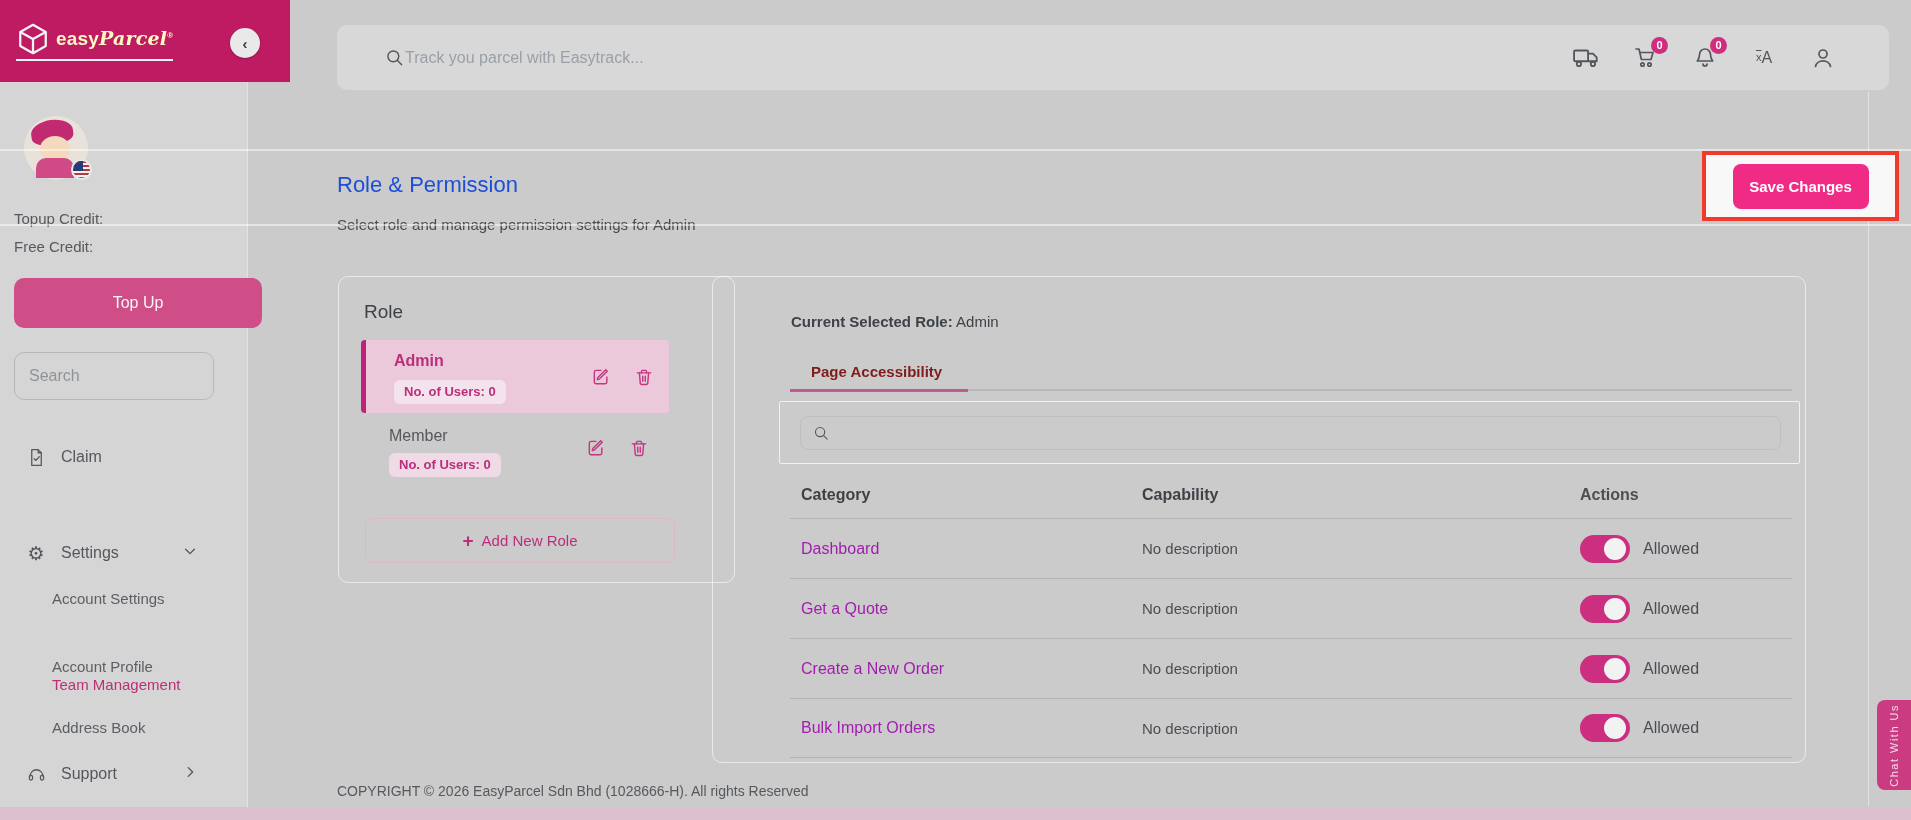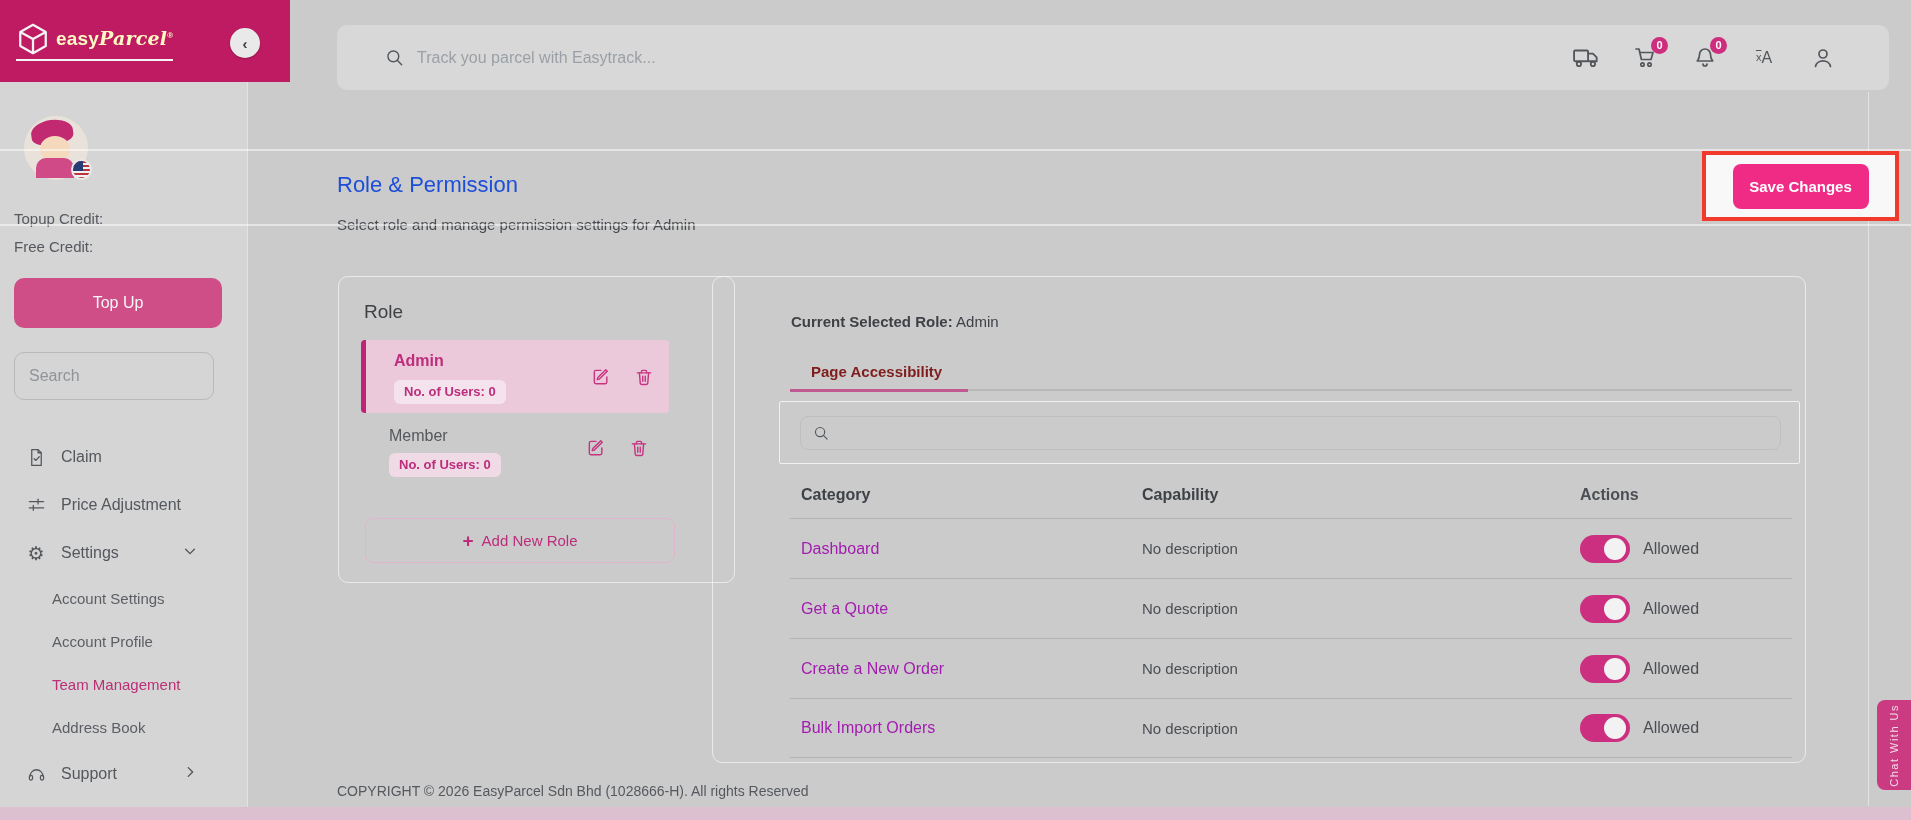--- a/index.html
+++ b/index.html
@@ -25,41 +25,41 @@
     background:#e9e2da; overflow:visible; }
   .avatar-hat { position:absolute; left:7px; top:4px; width:42px; height:24px; background:#c12a70;
     border-radius:60% 60% 40% 40%; transform:rotate(-8deg); }
   .avatar-face { position:absolute; left:16px; top:20px; width:30px; height:26px; background:#f5d9bc; border-radius:50%; }
   .avatar-body { position:absolute; left:12px; top:42px; width:38px; height:20px; background:#cf4a86; border-radius:10px 10px 0 0; }
   .avatar-flag { position:absolute; right:-4px; bottom:0; width:21px; height:21px; border-radius:50%;
     border:2px solid #e9e9e9; background:repeating-linear-gradient(#b8373f 0 2px, #f2f2f2 2px 4px); overflow:hidden; }
   .avatar-flag::before { content:""; position:absolute; left:0; top:0; width:10px; height:10px; background:#273c74; }
 
   .credit-label { position:absolute; left:14px; font-size:15px; color:#55595e; }
-  .topup-btn { position:absolute; left:14px; top:278px; width:208px; height:50px; background:#d04e88;
+  .topup-btn { position:absolute; left:14px; top:278px; width:248px; height:50px; background:#d04e88;
     border:none; border-radius:10px; color:#f6f6f6; font-size:16px; font-family:inherit; cursor:pointer; }
   .side-search { position:absolute; left:14px; top:352px; width:200px; height:48px; border:1px solid #b9b9b9;
     border-radius:10px; display:flex; align-items:center; padding:0 14px; color:#8f9499; }
   .side-search input { border:none; outline:none; background:transparent; flex:1; font-size:16px;
     color:#55595e; font-family:inherit; }
   .side-search input::placeholder { color:#8f9499; }
 
   .menu-item { position:absolute; left:0; width:229px; height:30px; display:flex; align-items:center;
     padding-left:26px; gap:15px; color:#54585d; font-size:16px; cursor:pointer; }
   .menu-item .mi-icon { width:20px; height:20px; flex:0 0 20px; display:flex; align-items:center; justify-content:center; }
   .menu-item .chev { position:absolute; right:32px; }
   .submenu-item { position:absolute; left:52px; font-size:15px; color:#5b5f64; cursor:pointer; }
   .submenu-item.active { color:#bb2f77; }
   svg.stroke-ic { fill:none; stroke:#54585d; stroke-width:1.6; stroke-linecap:round; stroke-linejoin:round; }
   .gear-glyph { font-size:19px; color:#54585d; line-height:1; }
 
   
   .topbar-card { position:absolute; left:337px; top:25px; width:1552px; height:65px; background:#d8d8d8;
     border-radius:10px; display:flex; align-items:center; }
-  .tb-search { display:flex; align-items:center; gap:12px; padding-left:48px; flex:1; }
+  .tb-search { display:flex; align-items:center; padding-left:48px; flex:1; }
   .tb-search input { border:none; outline:none; background:transparent; font-size:16px; color:#5b5f64;
     width:600px; font-family:inherit; }
   .tb-search input::placeholder { color:#9aa0a5; }
   .tb-icons { display:flex; align-items:center; gap:31px; padding-right:52px; }
   .tb-ic { position:relative; width:28px; height:28px; display:flex; align-items:center; justify-content:center; cursor:pointer; }
   svg.tb-stroke { fill:none; stroke:#53575c; stroke-width:1.7; stroke-linecap:round; stroke-linejoin:round; }
   .badge { position:absolute; top:-7px; right:-8px; min-width:17px; height:17px; border-radius:9px;
     background:#cf2e7e; color:#fff; font-size:11px; font-weight:bold; display:flex; align-items:center;
     justify-content:center; padding:0 3px; }
   .translate-ic { color:#53575c; font-size:13px; line-height:1; }
@@ -164,44 +164,33 @@
       <span class="mi-icon">
         <svg class="stroke-ic" width="19" height="19" viewBox="0 0 24 24">
             <path d="M6 2 h8 l4 4 v16 h-12 z"></path>
             <path d="M14 2 v4 h4"></path>
             <path d="M9 13.5 l2.2 2.2 L15.5 11"></path>
           </svg>
       </span>
       <span>Claim</span>
     </div>
 
-    <div class="menu-item" style="top:490px;">
-      <span class="mi-icon">
-        <svg class="stroke-ic" width="19" height="19" viewBox="0 0 24 24">
-            <line x1="3" y1="7" x2="21" y2="7"></line>
-            <line x1="14" y1="4" x2="14" y2="10"></line>
-            <line x1="3" y1="15" x2="21" y2="15"></line>
-            <line x1="8" y1="12" x2="8" y2="18"></line>
-          </svg>
-      </span>
-      <span>Price Adjustment</span>
-    </div>
 
     <div class="menu-item" style="top:538px;">
       <span class="mi-icon gear-glyph">⚙</span>
       <span>Settings</span>
       <span class="chev">
         <svg class="stroke-ic" width="14" height="14" viewBox="0 0 16 16">
             <path d="M3 6 l5 5 5-5"></path>
           </svg>
       </span>
     </div>
 
     <div class="submenu-item" style="top:590px;">Account Settings</div>
-    <div class="submenu-item" style="top:633px;">Account Profile</div>
+    <div class="submenu-item" style="top:658px;">Account Profile</div>
     <div class="submenu-item active" style="top:676px;">Team Management</div>
     <div class="submenu-item" style="top:719px;">Address Book</div>
 
     <div class="menu-item" style="top:759px;">
       <span class="mi-icon">
         <svg class="stroke-ic" width="19" height="19" viewBox="0 0 24 24">
             <path d="M4 14 a8 8 0 0 1 16 0"></path>
             <rect x="3" y="13" width="4" height="6" rx="1.8"></rect>
             <rect x="17" y="13" width="4" height="6" rx="1.8"></rect>
           </svg>

